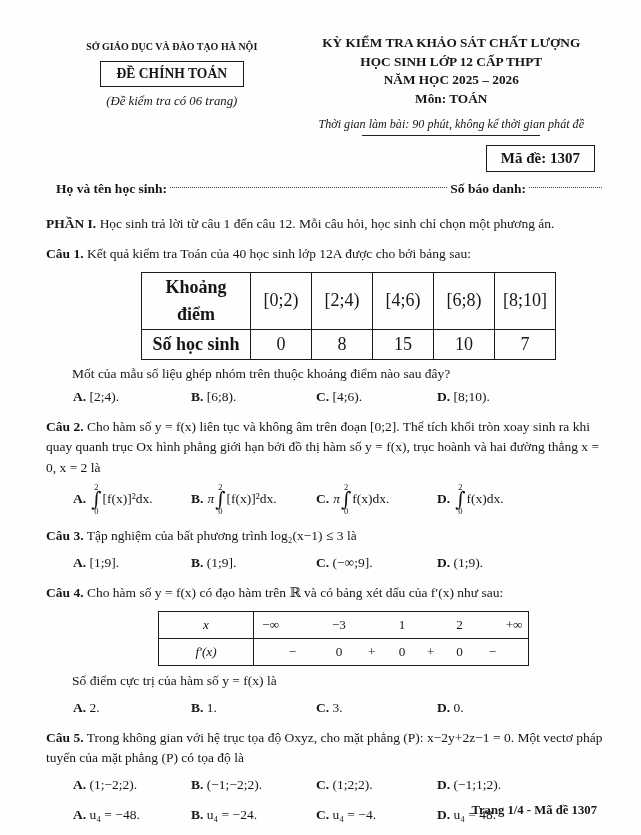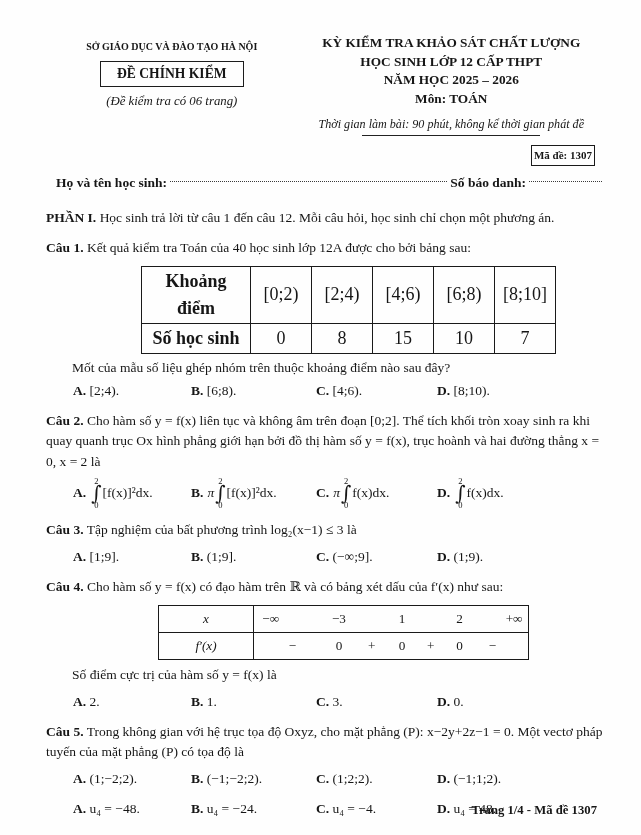--- a/index.html
+++ b/index.html
@@ -16,21 +16,21 @@
   .h-left{width:45%;text-align:center;padding-top:5px}
   .dept{font-weight:700;font-size:10px;white-space:nowrap}
   .official-box{display:inline-block;border:1.5px solid #1c1c1c;padding:2px 16px;margin:7px 0 5px;font-weight:700;font-size:13.6px}
   .note{font-style:italic;font-size:12.8px}
   .h-right{width:55%;text-align:center;line-height:1.4}
   .h-right .t{font-weight:700;font-size:13.3px;white-space:nowrap}
   .time{font-style:italic;font-size:12.1px;margin-top:8px;white-space:nowrap}
   .time-rule{width:178px;border-top:1.2px solid #222;margin:2px auto 0}
   
   .code-row{display:flex;justify-content:flex-end;margin:9px 10px 0 0}
-  .code-box{border:1.8px solid #1a1a1a;padding:1px 2px;font-weight:700;font-size:11px}
+  .code-box{border:1.8px solid #1a1a1a;padding:1px 14px;font-weight:700;font-size:15px}
   
   .student-row{display:flex;align-items:center;margin:7px 0 0 10px;font-size:13.5px}
   .student-row .lbl{font-weight:700;white-space:nowrap}
   .dotfill{border-bottom:1.4px dotted #3a3a3a;margin:0 3px 4px;height:1px}
   .df-name{flex:3.8}
   .df-id{flex:1}
   
   .part{margin-top:15px}
   .question{margin-top:10px}
   .q-sub{margin:4px 0 0 26px}
@@ -63,21 +63,21 @@
 </style>
 </head>
 <body>
 
 <div class="page">
 
   <div class="header">
     <div class="h-left">
       <div class="dept">SỞ GIÁO DỤC VÀ ĐÀO TẠO HÀ NỘI</div>
       <div>
-        <span class="official-box">ĐỀ CHÍNH KIỂM</span>
+        <span class="official-box">ĐỀ CHÍNH TOÁN</span>
       </div>
       <div class="note">(Đề kiểm tra có 06 trang)</div>
     </div>
     <div class="h-right">
       <div class="t">KỲ KIỂM TRA KHẢO SÁT CHẤT LƯỢNG</div>
       <div class="t">HỌC SINH LỚP 12 CẤP THPT</div>
       <div class="t">NĂM HỌC 2025 – 2026</div>
       <div class="t">Môn: TOÁN</div>
       <div class="time">Thời gian làm bài: 90 phút, không kể thời gian phát đề</div>
       <div class="time-rule"></div>

